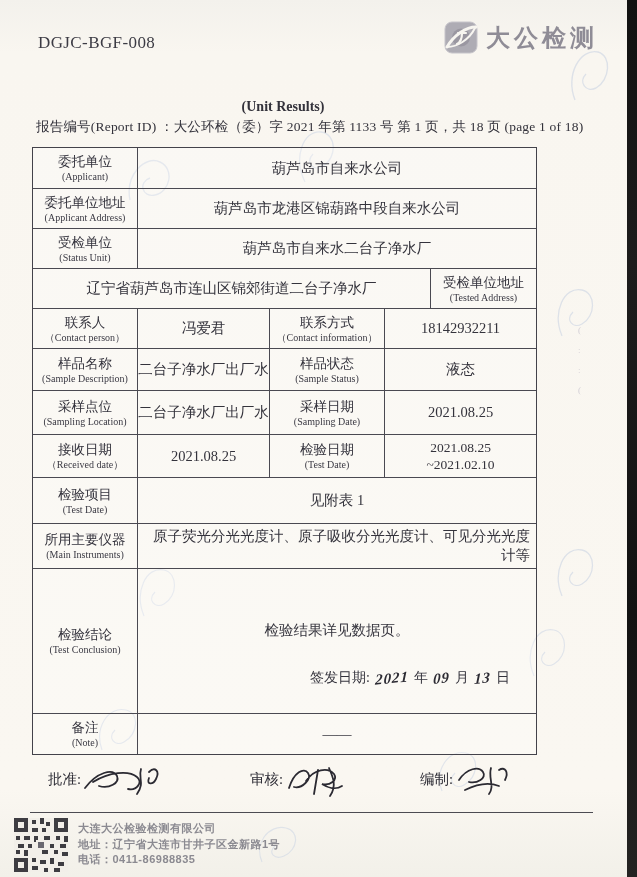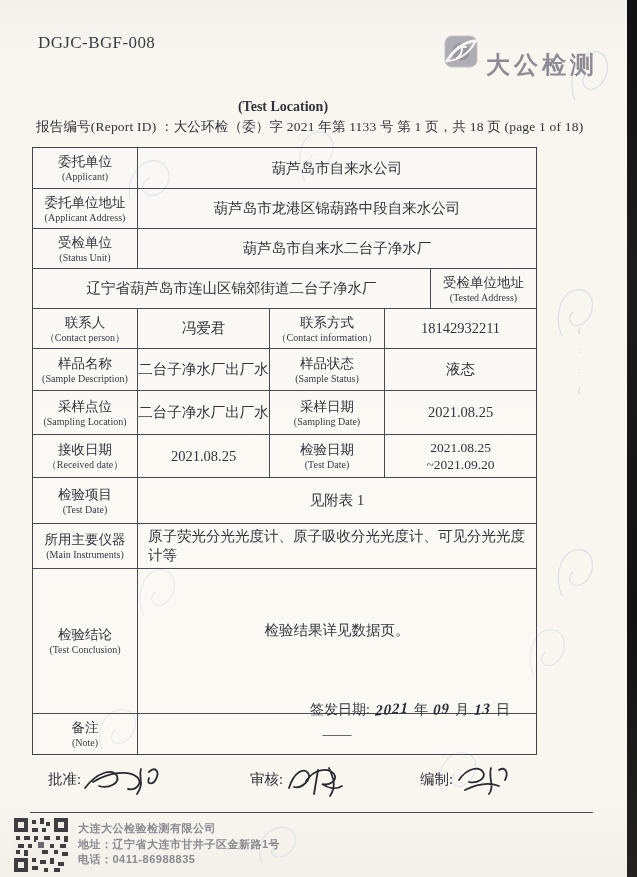--- a/index.html
+++ b/index.html
@@ -10,42 +10,42 @@
   }
   .page{
     position:relative;width:637px;height:877px;overflow:hidden;
     background:linear-gradient(180deg,#f3f1ec 0%,#f9f6f0 6%,#faf7f1 90%,#f2f0e9 100%);
     color:#34333c;
   }
   .scan-edge{position:absolute;right:0;top:0;width:10px;height:877px;background:linear-gradient(180deg,#111 0%,#1d1c1c 30%,#121212 70%,#242322 100%);}
   .watermark{position:absolute;opacity:.45;pointer-events:none;}
   .form-code{position:absolute;left:38px;top:33px;font-size:17px;letter-spacing:.4px;color:#3c3b44;}
   .brand{position:absolute;left:444px;top:21px;display:flex;align-items:center;gap:8px;}
-  .brand-name{font-size:24px;font-weight:bold;color:#8f8c96;letter-spacing:4px;font-family:Liberation Serif, serif;margin-top:28px;}
+  .brand-name{font-size:24px;font-weight:bold;color:#8f8c96;letter-spacing:4px;font-family:Liberation Serif, serif;}
   .title{position:absolute;left:0;top:68px;width:566px;text-align:center;font-size:26px;font-weight:bold;letter-spacing:9px;color:#2e2d36;}
   .subtitle{position:absolute;left:0;top:99px;width:566px;text-align:center;font-size:14px;font-weight:bold;color:#33323b;}
   .report-line{position:absolute;left:36px;top:118px;font-size:13.5px;color:#33323b;letter-spacing:.2px;}
 
   .doc-table{position:absolute;left:32px;top:147px;width:503px;border:1.2px solid #43424a;box-sizing:content-box;background:rgba(255,255,255,.25);}
   .row{display:flex;border-bottom:1px solid #4a4951;box-sizing:border-box;}
   .row:last-child{border-bottom:none;}
   .cell{box-sizing:border-box;border-right:1px solid #4a4951;display:flex;flex-direction:column;align-items:center;justify-content:center;text-align:center;}
   .cell:last-child{border-right:none;}
   .c-label{width:105px;}
   .c-value{width:398px;font-size:14.5px;}
   .c-v1{width:132px;font-size:14.5px;}
   .c-l2{width:115px;}
   .c-v2{width:151px;font-size:14.5px;}
   .lab-cn{font-size:13.5px;line-height:17px;color:#33323c;}
   .lab-en{font-size:10px;line-height:13px;color:#3a3943;}
-  .left-al{align-items:flex-start;text-align:left;padding-left:10px;padding-right:6px;}
+  .left-al{align-items:flex-start;text-align:right;padding-left:10px;padding-right:6px;}
   .v2-stack{line-height:17px;font-size:13.5px;}
   .conclusion-cell{position:relative;}
   .conclusion-text{position:absolute;left:0;top:52px;width:100%;text-align:center;font-size:14.5px;}
-  .sign-date{position:absolute;right:26px;top:100px;font-size:14px;display:flex;align-items:flex-start;gap:5px;margin-top:32px;}
+  .sign-date{position:absolute;right:26px;top:100px;font-size:14px;display:flex;align-items:flex-end;gap:5px;}
   .hand{font-style:italic;font-weight:bold;color:#2c2b33;transform:rotate(-6deg) skewX(-8deg);display:inline-block;font-size:15px;letter-spacing:1px;}
   .signoff{position:absolute;left:0;top:762px;width:600px;height:46px;}
   .sig-item{position:absolute;display:flex;align-items:flex-start;gap:2px;font-size:14.5px;color:#2f2e37;}
   .sig-scribble{margin-top:-8px;}
   .footer-rule{position:absolute;left:30px;top:812px;width:563px;height:0;border-top:1.6px solid #4c4b52;}
   .qr{position:absolute;left:14px;top:818px;}
   .footer-text{position:absolute;left:78px;top:821px;font-family:"Liberation Sans","DejaVu Sans",sans-serif;color:#8b8a91;font-size:11px;line-height:15.5px;font-weight:bold;letter-spacing:.5px;}
   .bleed{position:absolute;color:#b9b4c4;font-size:9px;opacity:.6;line-height:20px;}
 </style>
 </head>
@@ -93,21 +93,21 @@
       <rect x="1" y="1" width="32" height="31" rx="7" fill="#aeacb4"></rect>
       <rect x="1" y="1" width="32" height="31" rx="7" fill="none" stroke="#c6c4ca" stroke-width="1"></rect>
       <circle cx="17" cy="16.5" r="9" fill="#9a97a1"></circle>
       <path d="M3 26 C10 14 22 6 32 6" fill="none" stroke="#f7f5f0" stroke-width="3" stroke-linecap="round"></path>
       <path d="M31 7 C25 19 13 26 3 26" fill="none" stroke="#f7f5f0" stroke-width="2" stroke-linecap="round"></path>
       <path d="M14 12 L22 12 M18 12 C18 17 17 21 13 23" fill="none" stroke="#f7f5f0" stroke-width="2.2" stroke-linecap="round"></path>
     </svg>
     <span class="brand-name">大公检测</span>
   </div>
 
-  <div class="subtitle">(Test Location)</div>
+  <div class="subtitle">(Unit Results)</div>
   <div class="report-line">报告编号(Report ID) ：大公环检（委）字 2021 年第 1133 号  第 1 页，共 18 页  (page 1 of 18)</div>
 
   <div class="doc-table">
 
     <div class="row" style="height:41px">
       <div class="cell c-label">
         <span class="lab-cn">委托单位</span>
         <span class="lab-en">(Applicant)</span>
       </div>
       <div class="cell c-value">葫芦岛市自来水公司</div>
@@ -181,21 +181,21 @@
         <span class="lab-cn">接收日期</span>
         <span class="lab-en">（Received date）</span>
       </div>
       <div class="cell c-v1">2021.08.25</div>
       <div class="cell c-l2">
         <span class="lab-cn">检验日期</span>
         <span class="lab-en">(Test Date)</span>
       </div>
       <div class="cell c-v2">
         <span class="v2-stack">2021.08.25</span>
-        <span class="v2-stack">~2021.09.20</span>
+        <span class="v2-stack">~2021.02.10</span>
       </div>
     </div>
 
     <div class="row" style="height:46px">
       <div class="cell c-label">
         <span class="lab-cn">检验项目</span>
         <span class="lab-en">(Test Date)</span>
       </div>
       <div class="cell c-value">见附表 1</div>
     </div>

